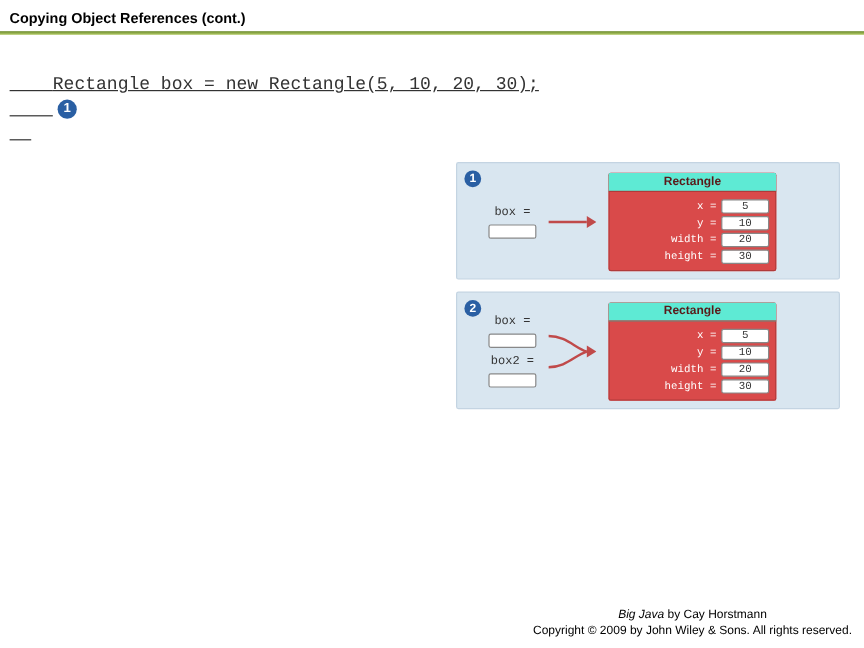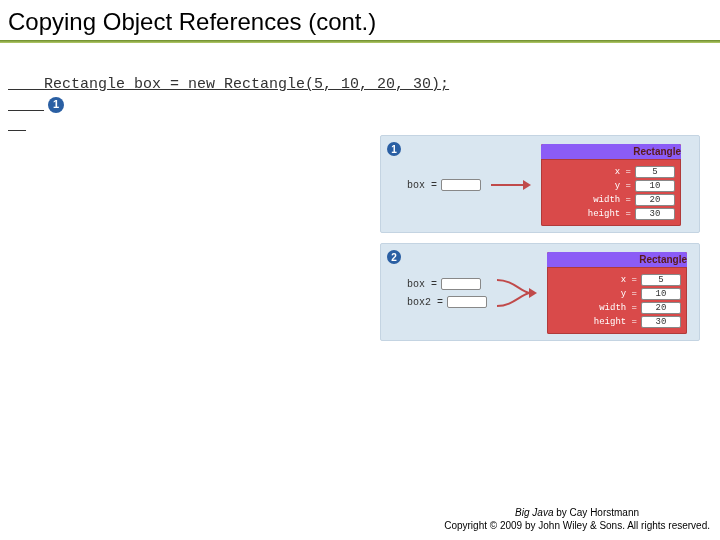--- a/index.html
+++ b/index.html
@@ -5,22 +5,22 @@
   * { box-sizing: border-box; margin: 0; padding: 0; }
   body {
     width: 720px;
     height: 540px;
     background: #fff;
     font-family: Arial, Helvetica, sans-serif;
     position: relative;
     overflow: hidden;
   }
   .title {
-    font-size: 24px;
-    font-weight: normal;
+    font-size: 12px;
+    font-weight: bold;
     color: #000;
     padding: 8px 8px 4px 8px;
   }
   .rule {
     height: 3px;
     background: linear-gradient(to bottom, #6a8a2a 0%, #b5cc6a 100%);
     margin: 0 0 12px 0;
   }
   .code {
     font-family: "Courier New", Courier, monospace;
@@ -82,21 +82,21 @@
     margin-left: 18px;
   }
   .vars {
     display: flex;
     flex-direction: column;
     gap: 6px;
     font-family: "Courier New", monospace;
     font-size: 10px;
     color: #333;
   }
-  .varrow { display: flex; align-items: center; gap: 4px; }
+  .varrow { display: flex; align-items: center; gap: 4px; flex-direction: column; }
   .varbox {
     width: 40px;
     height: 12px;
     border: 1px solid #888;
     background: #fff;
     border-radius: 2px;
     position: relative;
   }
   .arrow-svg {
     width: 40px;
@@ -104,26 +104,26 @@
     flex: 0 0 auto;
   }
   .objbox {
     background: #d94a4a;
     border-radius: 2px;
     width: 140px;
     overflow: hidden;
     box-shadow: 0 0 0 1px #b03a3a inset;
   }
   .objhead {
-    background: #8b5cf6;
+    background: #5eead4;
     color: #5a1a1a;
     font-family: Arial, sans-serif;
     font-size: 10px;
     font-weight: bold;
-    text-align: right;
+    text-align: center;
     padding: 2px 0;
     border-bottom: 1px solid #b03a3a;
   }
   .objfields {
     padding: 4px 6px;
   }
   .field {
     display: flex;
     align-items: center;
     gap: 4px;

